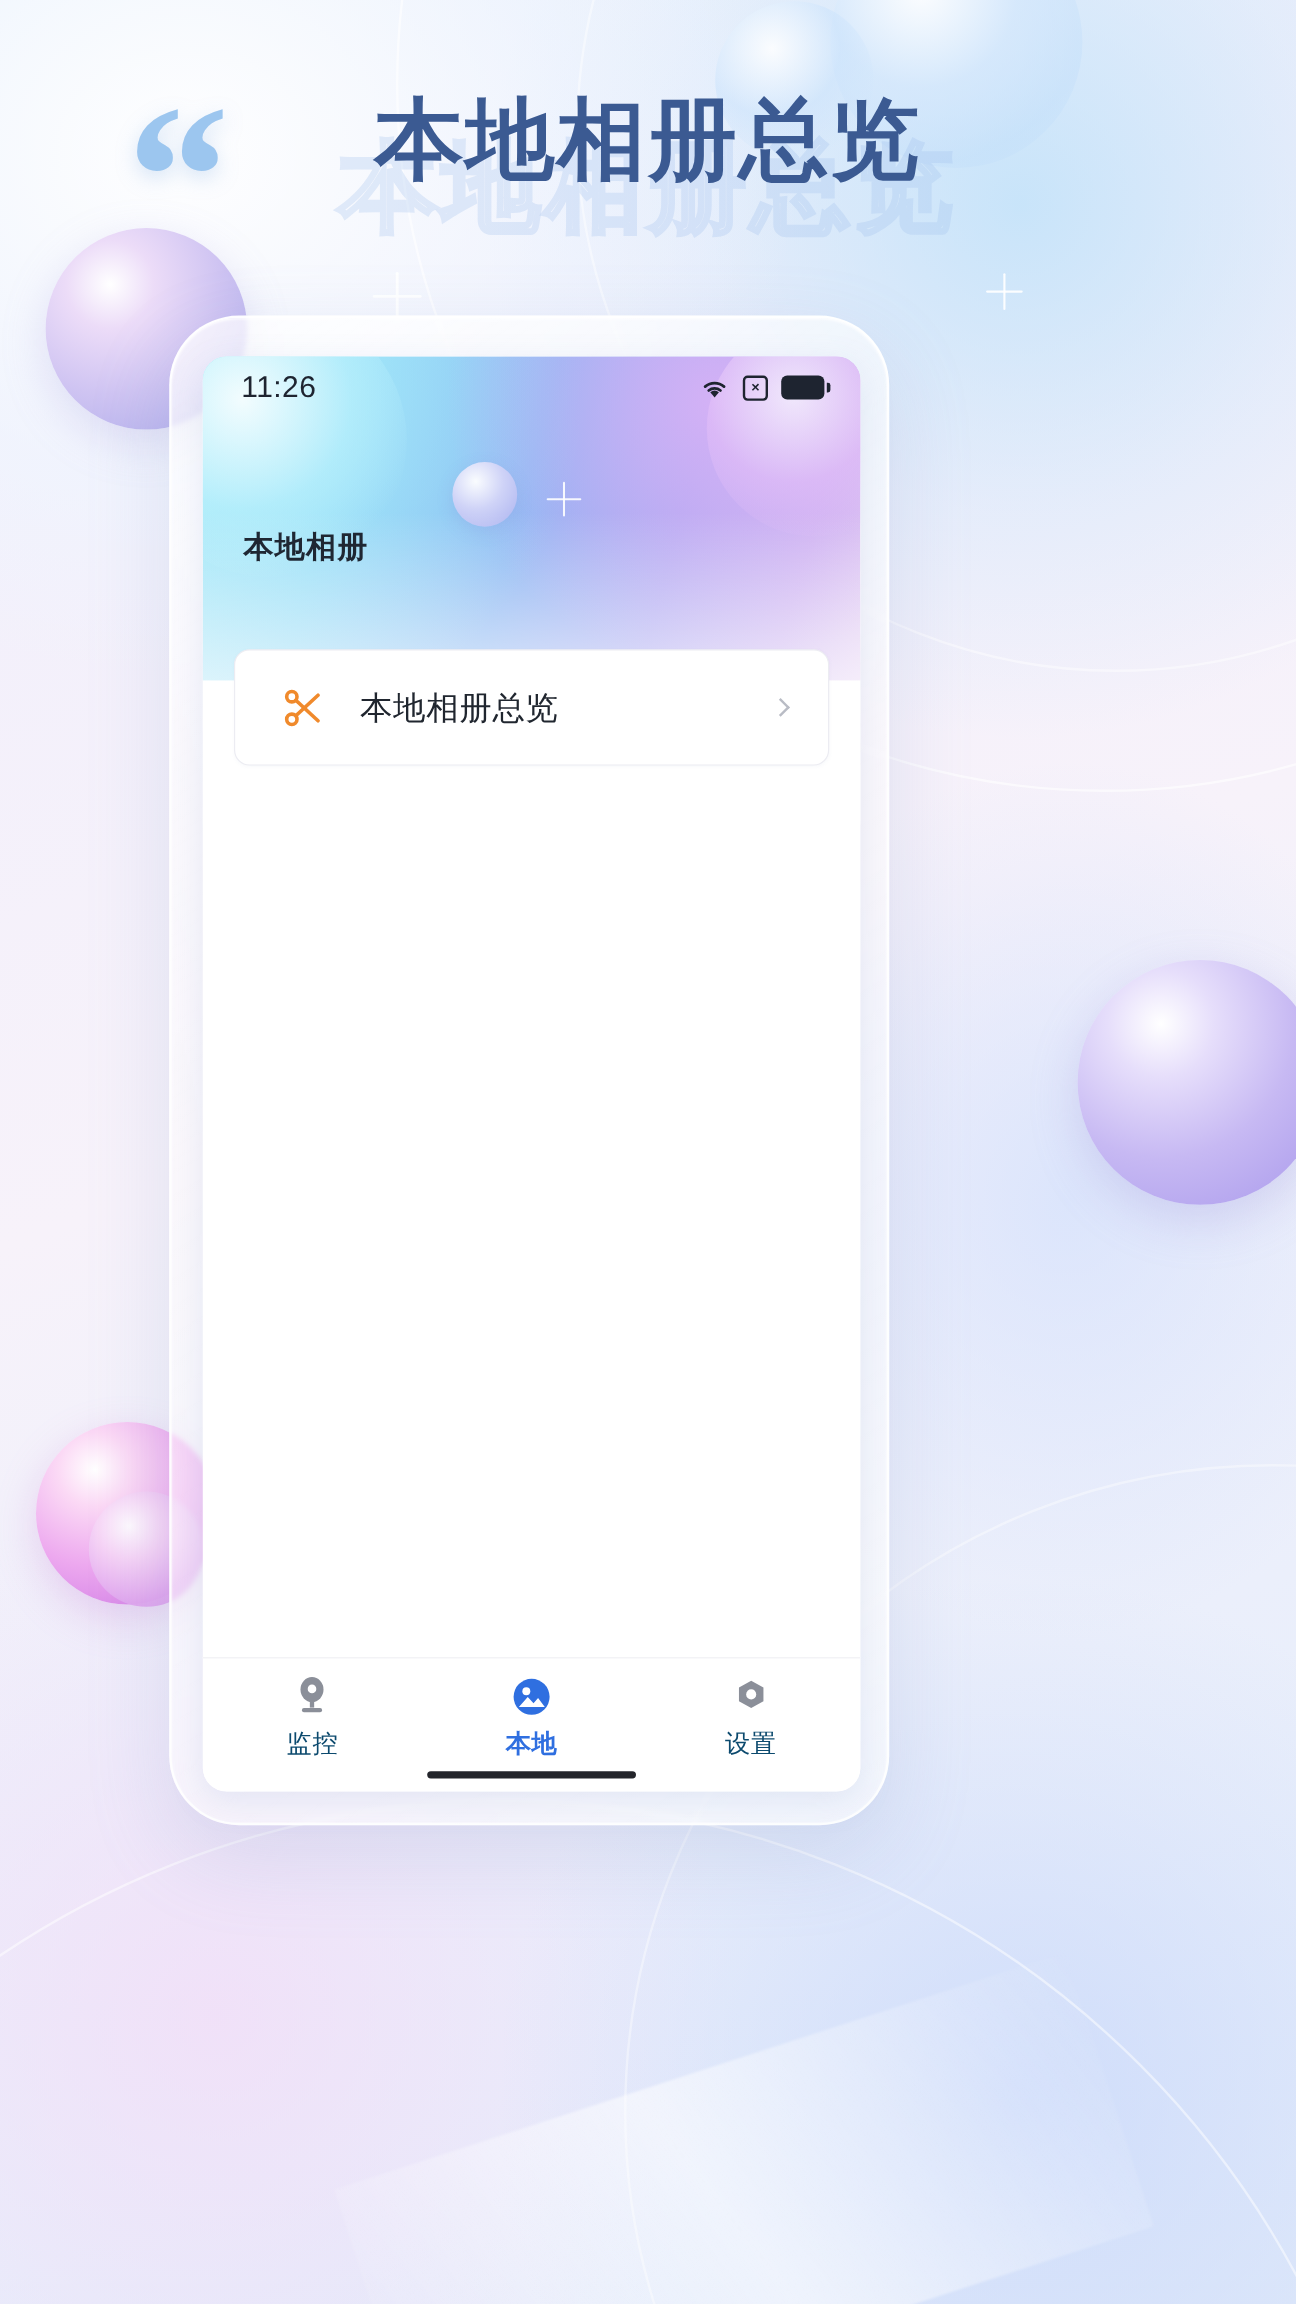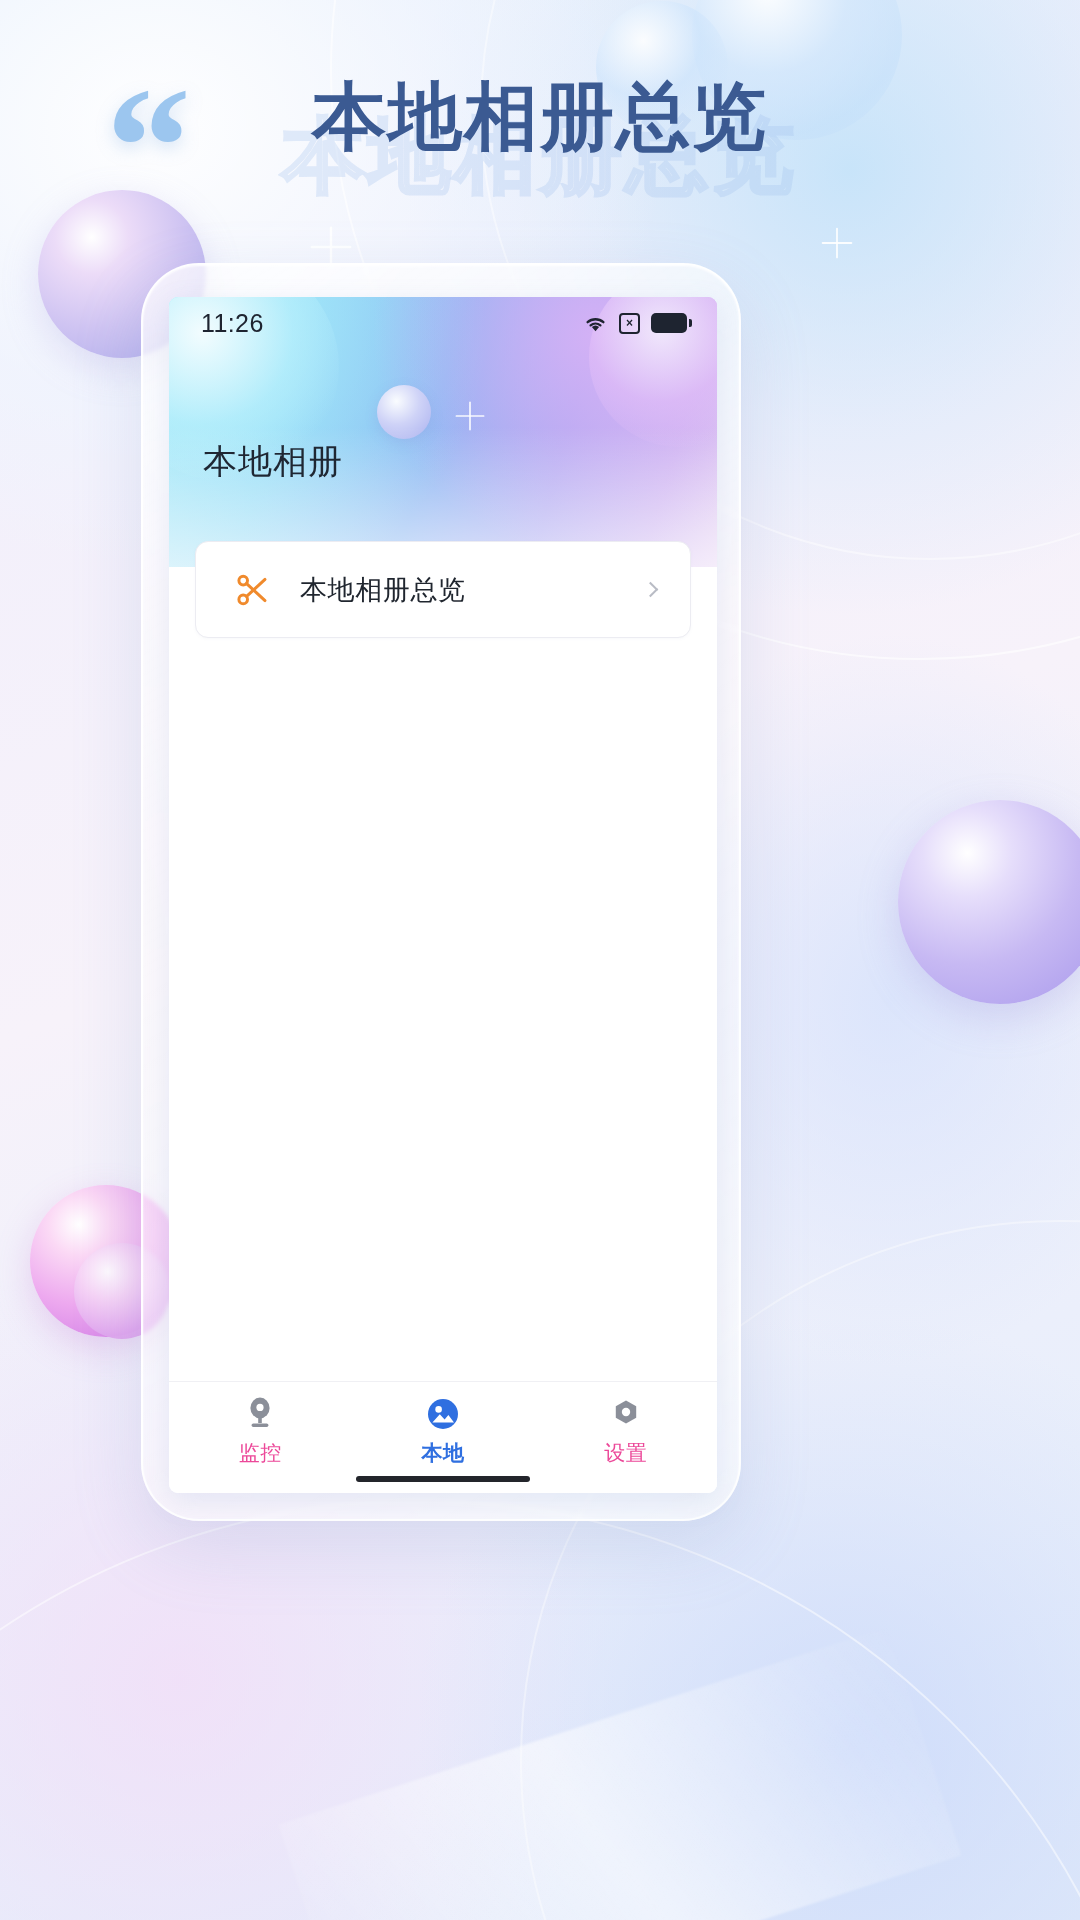--- a/index.html
+++ b/index.html
@@ -119,21 +119,21 @@
     position:absolute; left:141px; top:263px;
     width:600px; height:1258px;
     border-radius:58px;
     background:linear-gradient(150deg, rgba(255,255,255,.72) 0%, rgba(255,255,255,.45) 45%, rgba(255,255,255,.6) 100%);
     border:2px solid rgba(255,255,255,.92);
     box-shadow:0 26px 70px rgba(130,150,200,.20), inset 0 1px 2px rgba(255,255,255,.9);
     backdrop-filter:blur(2px);
   }
   .phone-screen {
     position:absolute; left:26px; top:32px; width:548px; height:1196px;
-    border-radius:9px; overflow:hidden;
+    border-radius:20px; overflow:hidden;
     background:#ffffff;
     box-shadow:0 8px 28px rgba(120,140,195,.16);
   }
   .screen-head {
     position:absolute; left:0; top:0; width:548px; height:270px;
     background:
       radial-gradient(circle at 78% 14%, rgba(214,178,246,.95) 0%, rgba(214,178,246,0) 46%),
       radial-gradient(circle at 6% 10%, rgba(170,236,250,.95) 0%, rgba(170,236,250,0) 50%),
       linear-gradient(105deg,#a8e8f7 0%, #8fd6f5 22%, #8ab6f2 48%, #a7a6f0 70%, #cbb3f0 88%, #e3cdf2 100%);
   }
@@ -167,21 +167,21 @@
   .ico-wifi { width:25px; height:19px; position:relative; }
   .ico-sig { width:21px; height:21px; border:2.5px solid #1e2430; border-radius:4px;
     display:flex; align-items:center; justify-content:center; font-size:12px; color:#1e2430; line-height:1; font-weight:700;}
   .ico-batt { width:36px; height:20px; border-radius:5px; background:#1e2430; position:relative; }
   .ico-batt::after { content:""; position:absolute; right:-5px; top:6px; width:3.5px; height:8px;
     background:#1e2430; border-radius:0 2px 2px 0; }
 
   
   .page-title {
     position:absolute; left:34px; top:142px;
-    font-size:34px; font-weight:400; color:#1f2733; letter-spacing:1px;
+    font-size:25px; font-weight:700; color:#1f2733; letter-spacing:1px;
   }
 
   
   .card-list { position:absolute; left:26px; top:244px; width:496px; }
   .card {
     width:496px; height:97px; background:#ffffff;
     border:1px solid #ececf2; border-radius:13px;
     display:flex; align-items:center;
     box-shadow:0 1px 3px rgba(120,130,170,.05);
     margin-bottom:21px;
@@ -195,21 +195,21 @@
   }
 
   
   .bottom-nav {
     position:absolute; left:0; bottom:0; width:548px; height:112px;
     background:#ffffff; border-top:1px solid #f0f0f4;
     display:flex; align-items:flex-start; padding-top:14px;
   }
   .nav-item { flex:1; display:flex; flex-direction:column; align-items:center; gap:7px; }
   .nav-ico { height:36px; display:flex; align-items:center; justify-content:center; }
-  .nav-label { font-size:21px; color:#ec4899; letter-spacing:.5px; }
+  .nav-label { font-size:21px; color:#0c4a6e; letter-spacing:.5px; }
   .nav-item.active .nav-label { color:#2f6fe0;font-weight:bold; }
   .home-indicator {
     position:absolute; left:50%; transform:translateX(-50%); bottom:11px;
     width:174px; height:6px; border-radius:3px; background:#23252b;
   }
 
   
   .streak {
     position:absolute; left:300px; bottom:-40px; width:640px; height:240px;
     background:linear-gradient(70deg, rgba(255,255,255,0) 0%, rgba(255,255,255,.55) 48%, rgba(255,255,255,0) 100%);

